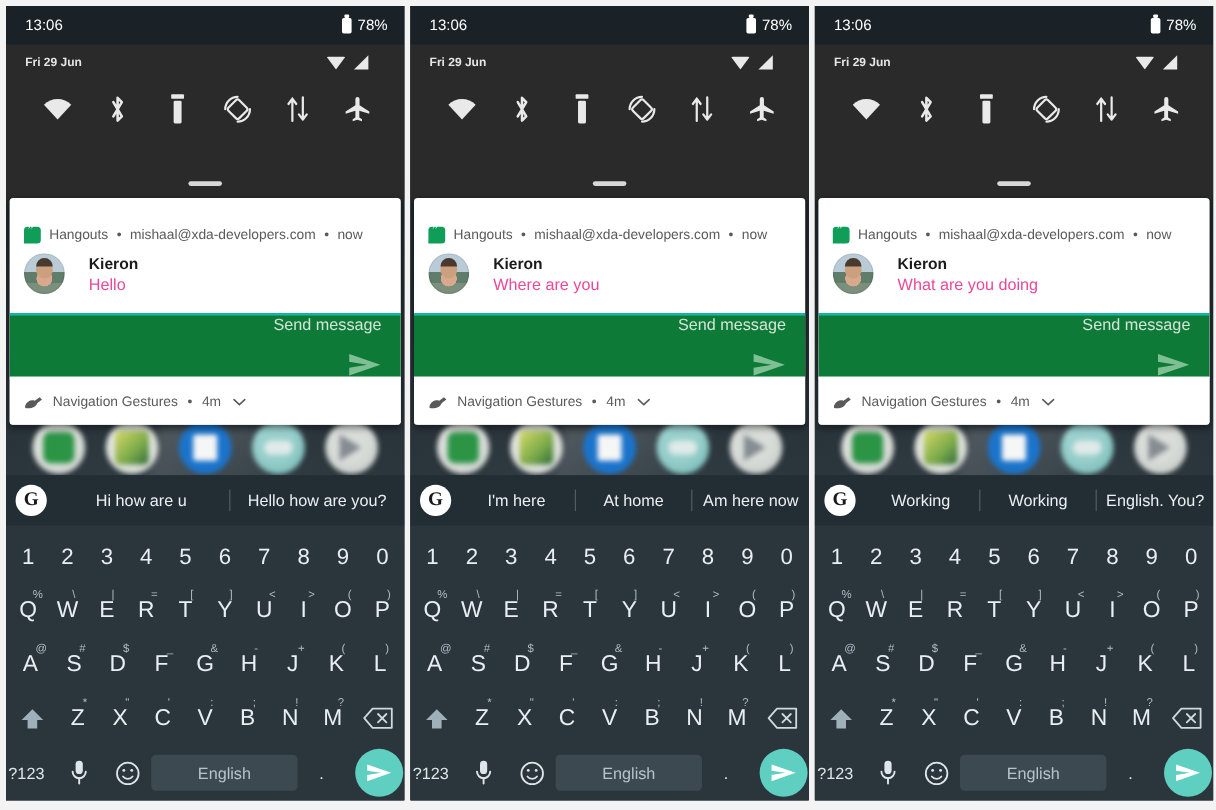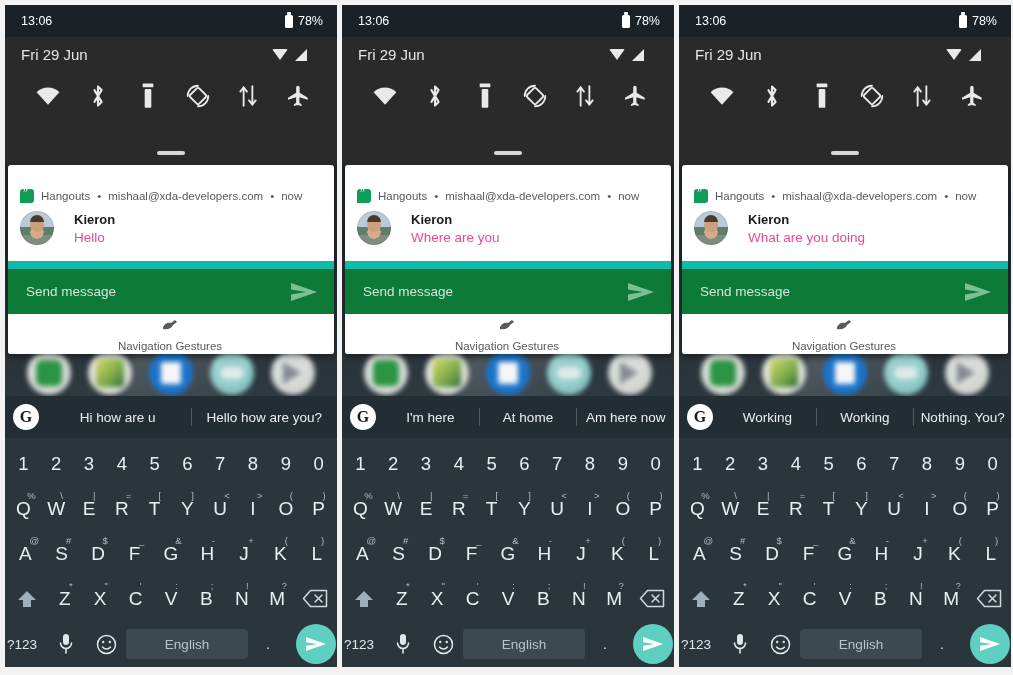--- a/index.html
+++ b/index.html
@@ -95,21 +95,21 @@
   
   .shade {
     background: #2a2a2a;
     padding: 0;
     position: relative;
     height: 130px;
   }
   .shade-row1 {
     display: flex; align-items: center; justify-content: space-between;
     padding: 9px 30px 0 16px;
-    color: #e6e6e6; font-size: 15px;
+    color: #e6e6e6; font-size: 10px; font-weight: bold;
   }
   .shade-sig { display:flex; align-items:center; gap:7px; }
   .ico-wifi-small {
     width:0; height:0;
     border-left:8px solid transparent; border-right:8px solid transparent;
     border-top:11px solid #e9e9e9;
     border-radius: 2px;
   }
   .ico-cell {
     width:0; height:0;
@@ -192,34 +192,34 @@
   }
   .notif-text .sender {
     font-size: 13px; font-weight: bold; color: #1b1b1b; line-height: 17px;
   }
   .notif-text .message {
     font-size: 13.5px; color: #ec4899; line-height: 19px;
   }
   .reply-bar {
     background: #0e7a38;
     height: 53px;
-    display: flex; align-items: center; justify-content: space-between;
+    display: flex; align-items: flex-end; justify-content: space-between;
     padding: 0 16px 0 18px;
-    border-top: 8px solid #14b8a6;
+    border-top: 2px solid #14b8a6;
+    flex-direction: column;
   }
   .reply-placeholder { color: #d3e4d8; font-size: 13.5px; }
   .notif-footer {
     background: #fff;
     height: 40px;
     display: flex; align-items: center; gap: 8px;
     padding: 0 14px 0 12px;
     border-top: 2px solid #ffffff;
     font-size: 11.5px;
     color: #5a5a5a;
-    flex-direction: column;
   }
   .gesture-icon { flex: 0 0 16px; }
   .chev { margin-left: 2px; }
 
   
   .keyboard {
     position: absolute;
     left: 0; right: 0; bottom: 0;
     background: #2b353c;
   }
@@ -972,21 +972,21 @@
     </div>
 
     <div class="keyboard">
       <div class="suggest">
         <span class="g-logo">G</span>
         <span class="sugg-list">
             <span class="sugg" style="flex: 1 1 0px;">Working</span>
             <span class="sugg-div"></span>
             <span class="sugg" style="flex: 1 1 0px;">Working</span>
             <span class="sugg-div"></span>
-            <span class="sugg" style="flex: 1 1 0px;">Nothing. You?</span>
+            <span class="sugg" style="flex: 1 1 0px;">English. You?</span>
           </span>
       </div>
       <div class="keys">
         <div class="krow numrow">
             <div class="key">1</div>
             <div class="key">2</div>
             <div class="key">3</div>
             <div class="key">4</div>
             <div class="key">5</div>
             <div class="key">6</div>

